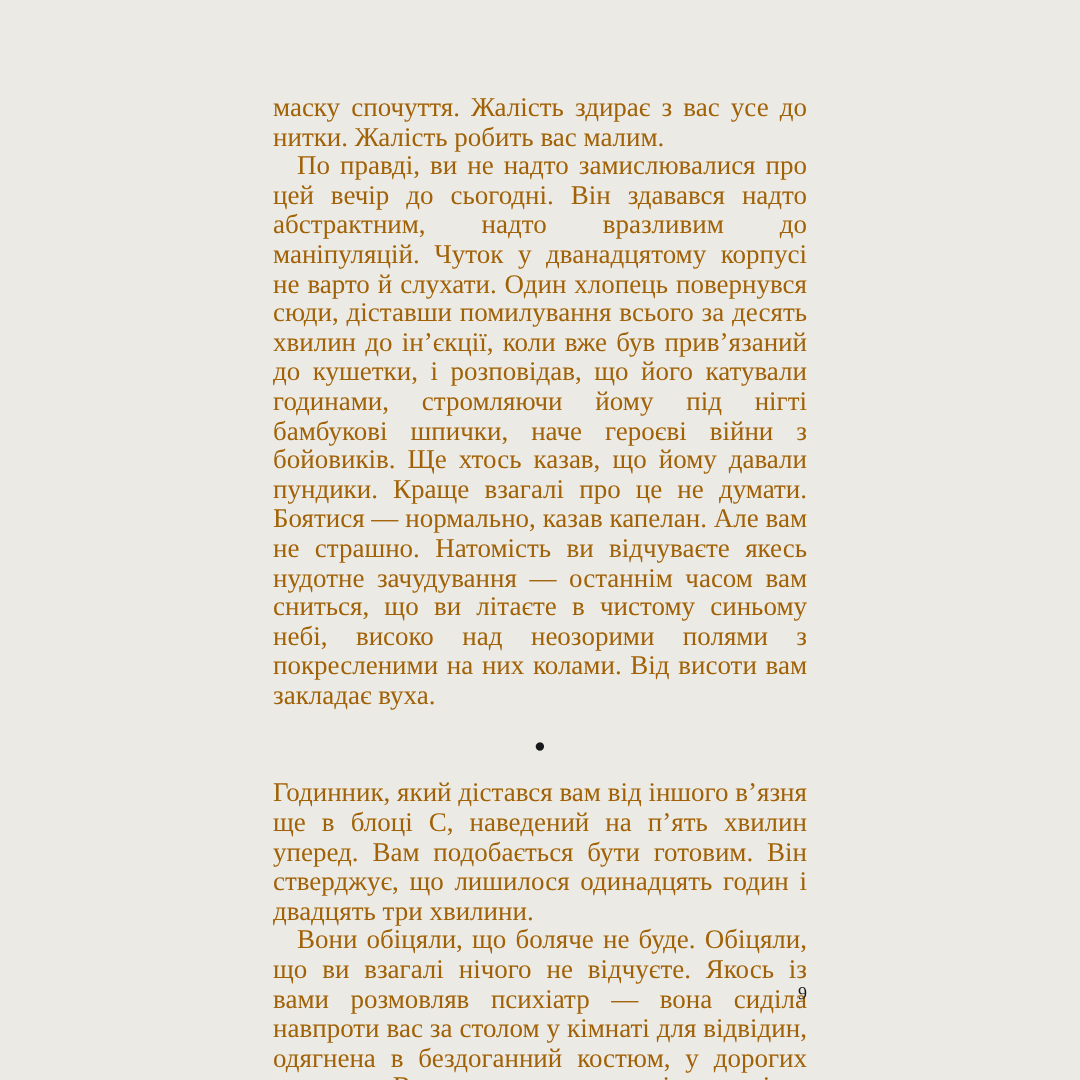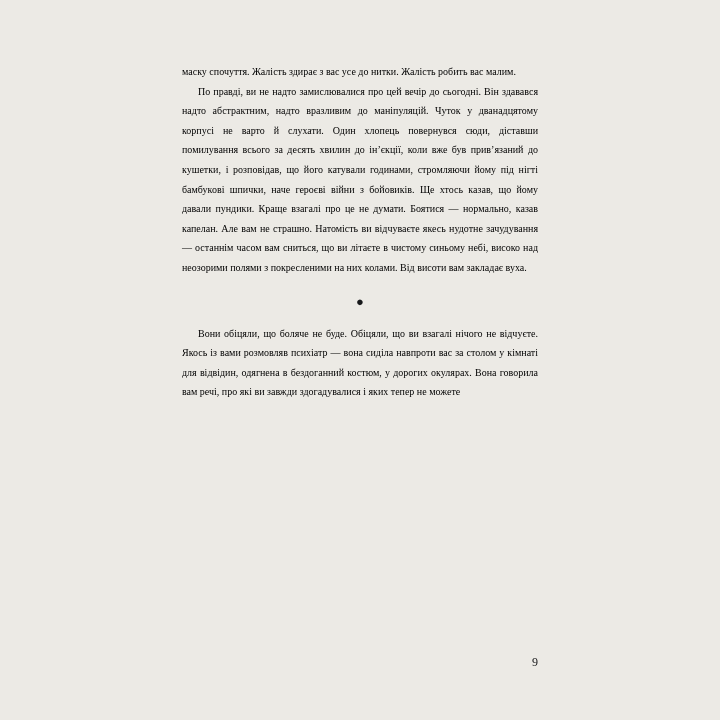--- a/index.html
+++ b/index.html
@@ -20,23 +20,23 @@
     box-sizing: border-box;
   }
   .text-column {
     position: absolute;
     left: 182px;
     top: 62px;
     width: 356px;
   }
   p {
     margin: 0;
-    font-size: 10px;
+    font-size: 18px;
     line-height: 19.6px;
-    color: #000000;
+    color: #a16207;
     text-align: justify;
     text-justify: inter-word;
     hyphens: manual;
   }
   p.indent {
     text-indent: 16px;
   }
   .divider {
     width: 356px;
     text-align: center;
@@ -58,16 +58,17 @@
   }
 </style>
 </head>
 <body>
 
 <div class="page">
   <div class="text-column">
     <p>маску спочуття. Жалість здирає з вас усе до нитки. Жалість робить вас малим.</p>
     <p class="indent">По правді, ви не надто замислювалися про цей вечір до сьогодні. Він здавався надто абстрактним, надто вразливим до маніпуляцій. Чуток у дванадцятому корпусі не варто й слухати. Один хлопець повернувся сюди, діставши помилування всього за десять хвилин до ін’єкції, коли вже був прив’язаний до кушетки, і розповідав, що його катували годинами, стромляючи йому під нігті бамбукові шпички, наче героєві війни з бойовиків. Ще хтось казав, що йому давали пундики. Краще взагалі про це не думати. Боятися — нормально, казав капелан. Але вам не страшно. Натомість ви відчуваєте якесь нудотне зачудування — останнім часом вам сниться, що ви літаєте в чистому синьому небі, високо над неозорими полями з покресленими на них колами. Від висоти вам закладає вуха.</p>
     <div class="divider">●</div>
+    <p>Годинник, який дістався вам від іншого в’язня ще в блоці C, наведений на п’ять хвилин уперед. Вам подобається бути готовим. Він стверджує, що лишилося одинадцять годин і двадцять три хвилини.</p>
     <p class="indent">Вони обіцяли, що боляче не буде. Обіцяли, що ви взагалі нічого не відчуєте. Якось із вами розмовляв психіатр — вона сиділа навпроти вас за столом у кімнаті для відвідин, одягнена в бездоганний костюм, у дорогих окулярах. Вона говорила вам речі, про які ви завжди здогадувалися і яких тепер не можете</p>
   </div>
   <div class="folio">9</div>
 </div>
 
 </body></html>

